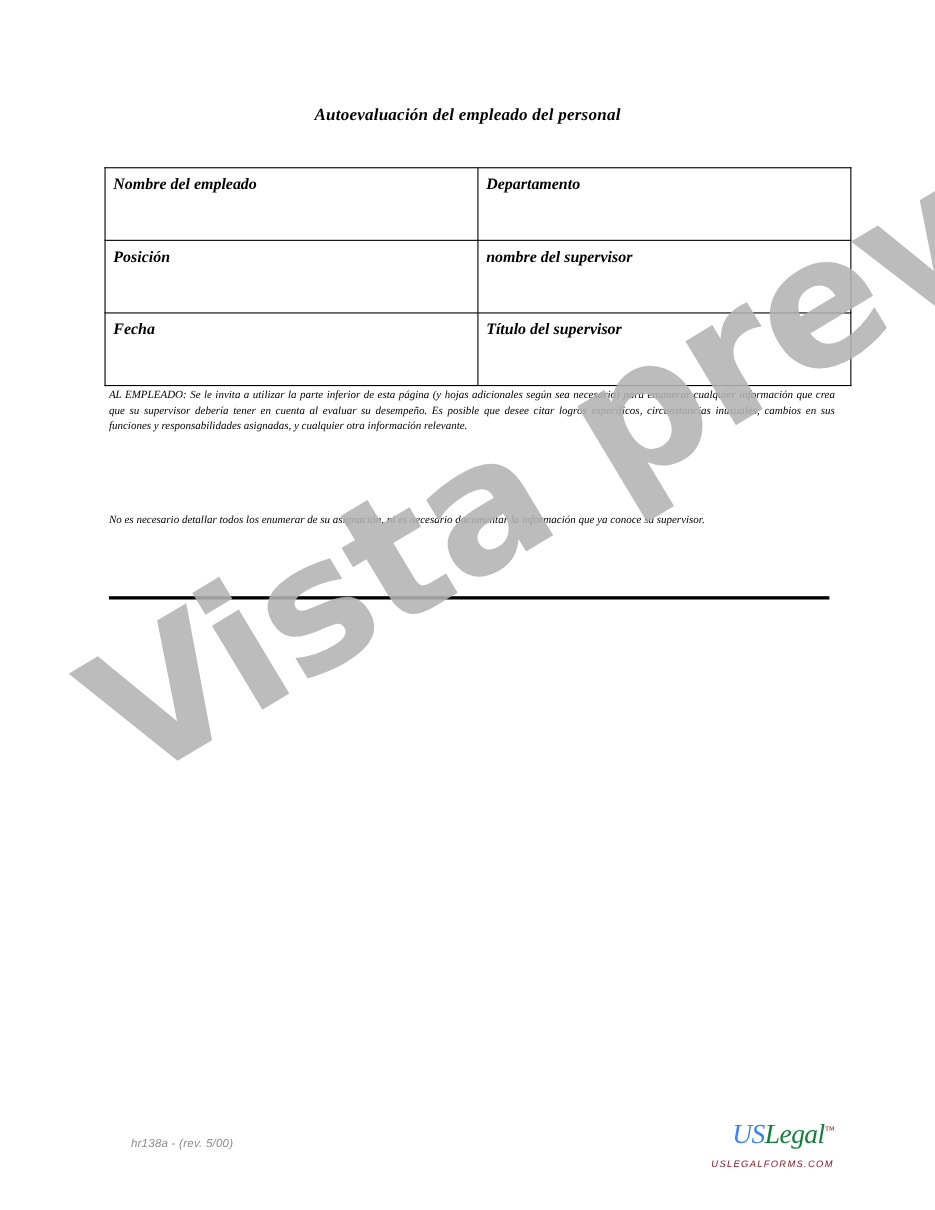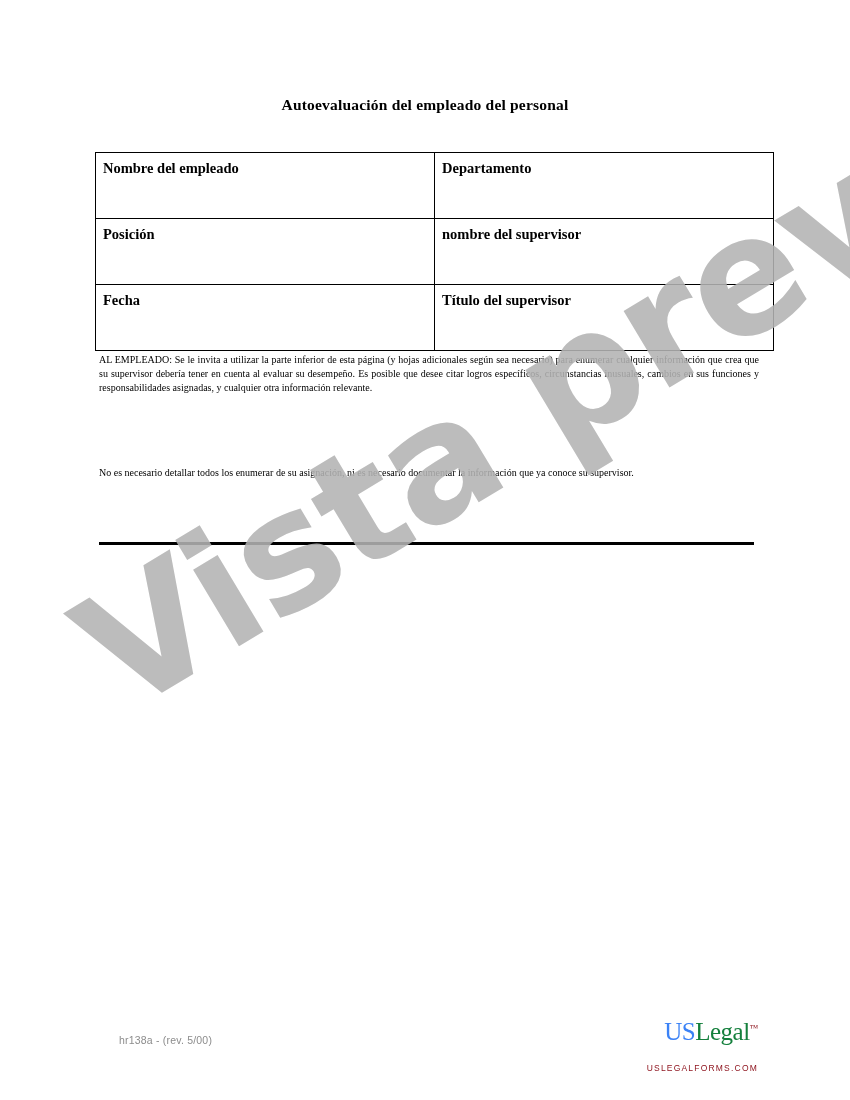--- a/index.html
+++ b/index.html
@@ -52,20 +52,21 @@
   }
 
   
   .content {
     position: absolute;
     left: 0;
     top: 0;
     width: 850px;
     height: 1097px;
     z-index: 2;
+    font-style: italic;
   }
 
   .doc-title {
     position: absolute;
     left: 0;
     top: 96px;
     width: 850px;
     text-align: center;
     font-family: "Liberation Serif", serif;
     font-weight: bold;
@@ -143,21 +144,21 @@
     white-space: nowrap;
   }
   .logo-main .us-part { color: #3b82f6; font-weight: normal; }
   .logo-main .legal-part { color: #15803d; }
   .logo-tm {
     font-size: 9px;
     vertical-align: super;
     color: #8f1620;
   }
   .logo-sub {
-    margin-top: 19px;
+    margin-top: 9px;
     font-family: "Liberation Sans", sans-serif;
     font-size: 8.5px;
     letter-spacing: 1.2px;
     color: #8f1620;
     white-space: nowrap;
   }
 </style>
 </head>
 <body>
 

